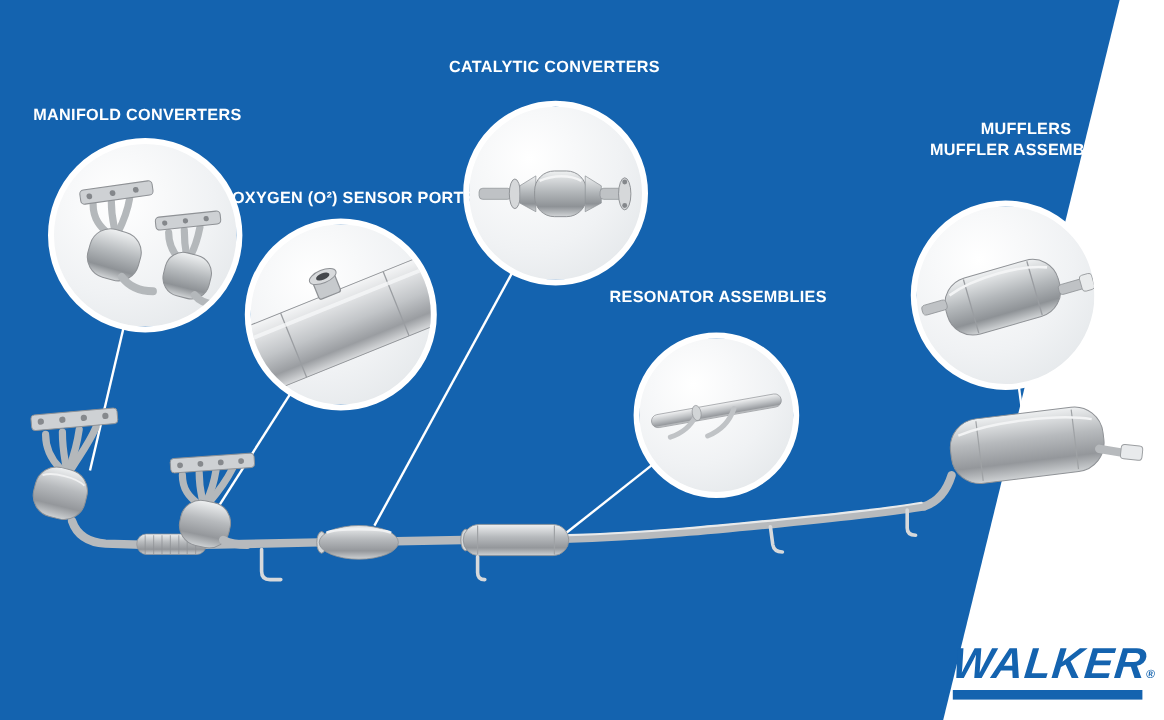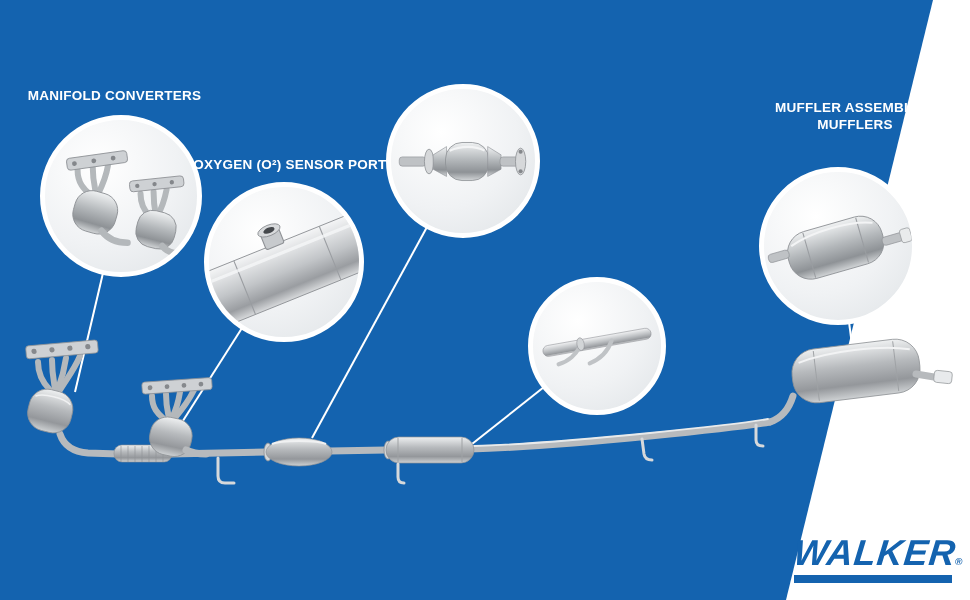--- a/index.html
+++ b/index.html
@@ -213,20 +213,21 @@
         <line x1="30" y1="52" x2="30" y2="106" stroke="#9a9da1"></line>
         <line x1="116" y1="52" x2="116" y2="106" stroke="#9a9da1"></line>
         <path d="M-10,62 L150,62" stroke="#f6f7f8" stroke-width="3" opacity="0.8"></path>
         <rect x="62" y="38" width="18" height="16" rx="2" fill="#c7cacd" stroke="#8f9296"></rect>
         <ellipse cx="71" cy="38" rx="11" ry="5" fill="#d8dadc" stroke="#8f9296" stroke-width="0.8"></ellipse>
         <ellipse cx="71" cy="38" rx="5.5" ry="2.6" fill="#45484c"></ellipse>
       </g>
     </svg>
   </div>
 
+  <div class="callout-label" style="left:362px;top:48px;width:200px">CATALYTIC CONVERTERS</div>
   <div class="photo-circle" style="left:386px;top:84px;width:154px;height:154px">
     <svg viewBox="0 0 140 140">
       <defs>
           <linearGradient id="c3g" x1="0" y1="0" x2="0" y2="1">
         <stop offset="0" stop-color="#eff1f2"></stop>
             <stop offset="0.45" stop-color="#b4b8bb"></stop>
         <stop offset="0.78" stop-color="#8e9296"></stop>
             <stop offset="1" stop-color="#d2d5d7"></stop>
       </linearGradient>
         </defs>
@@ -236,42 +237,43 @@
       <rect x="53" y="52" width="42" height="37" rx="16" fill="url(#c3g)" stroke="#8f9296" stroke-width="0.8"></rect>
       <path d="M57,60 C68,55 82,55 91,60" stroke="#f3f4f5" stroke-width="2" fill="none"></path>
       <polygon points="94,56 107,64 107,78 94,85" fill="url(#c3g)" stroke="#8f9296" stroke-width="0.6"></polygon>
       <rect x="106" y="66" width="20" height="9" rx="3" fill="#bfc2c5" stroke="#8f9296" stroke-width="0.6"></rect>
       <ellipse cx="126" cy="70.5" rx="5" ry="13" fill="#d6d8da" stroke="#8f9296" stroke-width="0.8"></ellipse>
       <circle cx="126" cy="61" r="2" fill="#84878b"></circle>
         <circle cx="126" cy="80" r="2" fill="#84878b"></circle>
     </svg>
   </div>
 
+  <div class="callout-label" style="left:496px;top:240px;width:205px">RESONATOR ASSEMBLIES</div>
   <div class="photo-circle" style="left:528px;top:277px;width:138px;height:138px">
     <svg viewBox="0 0 140 140">
       <defs>
           <linearGradient id="c4g" x1="0" y1="0" x2="0" y2="1">
         <stop offset="0" stop-color="#f2f3f4"></stop>
             <stop offset="0.5" stop-color="#bfc2c5"></stop>
         <stop offset="0.85" stop-color="#979a9e"></stop>
             <stop offset="1" stop-color="#d5d7d9"></stop>
       </linearGradient>
         </defs>
       <g transform="rotate(-10 70 66)">
         <rect x="10" y="60" width="120" height="12" rx="6" fill="url(#c4g)" stroke="#8f9296" stroke-width="0.6"></rect>
       </g>
       <path d="M52,70 C46,80 40,86 28,90" stroke="#c0c3c6" stroke-width="4.5" fill="none" stroke-linecap="round"></path>
       <path d="M86,64 C82,76 74,84 62,89" stroke="#c0c3c6" stroke-width="4.5" fill="none" stroke-linecap="round"></path>
       <ellipse cx="52" cy="68" rx="4" ry="7" fill="#d2d5d7" stroke="#8f9296" stroke-width="0.6" transform="rotate(-10 52 68)"></ellipse>
     </svg>
   </div>
 
   <div class="callout-label" style="left:760px;top:100px;width:190px">
+    <div>MUFFLERS</div>
     <div>MUFFLER ASSEMBLIES</div>
-    <div>MUFFLERS</div>
   </div>
   <div class="photo-circle" style="left:759px;top:167px;width:158px;height:158px">
     <svg viewBox="0 0 140 140">
       <defs>
           <linearGradient id="c5g" x1="0" y1="0" x2="0" y2="1">
         <stop offset="0" stop-color="#eff1f2"></stop>
             <stop offset="0.45" stop-color="#b4b8bb"></stop>
         <stop offset="0.78" stop-color="#8e9296"></stop>
             <stop offset="1" stop-color="#d2d5d7"></stop>
       </linearGradient>

